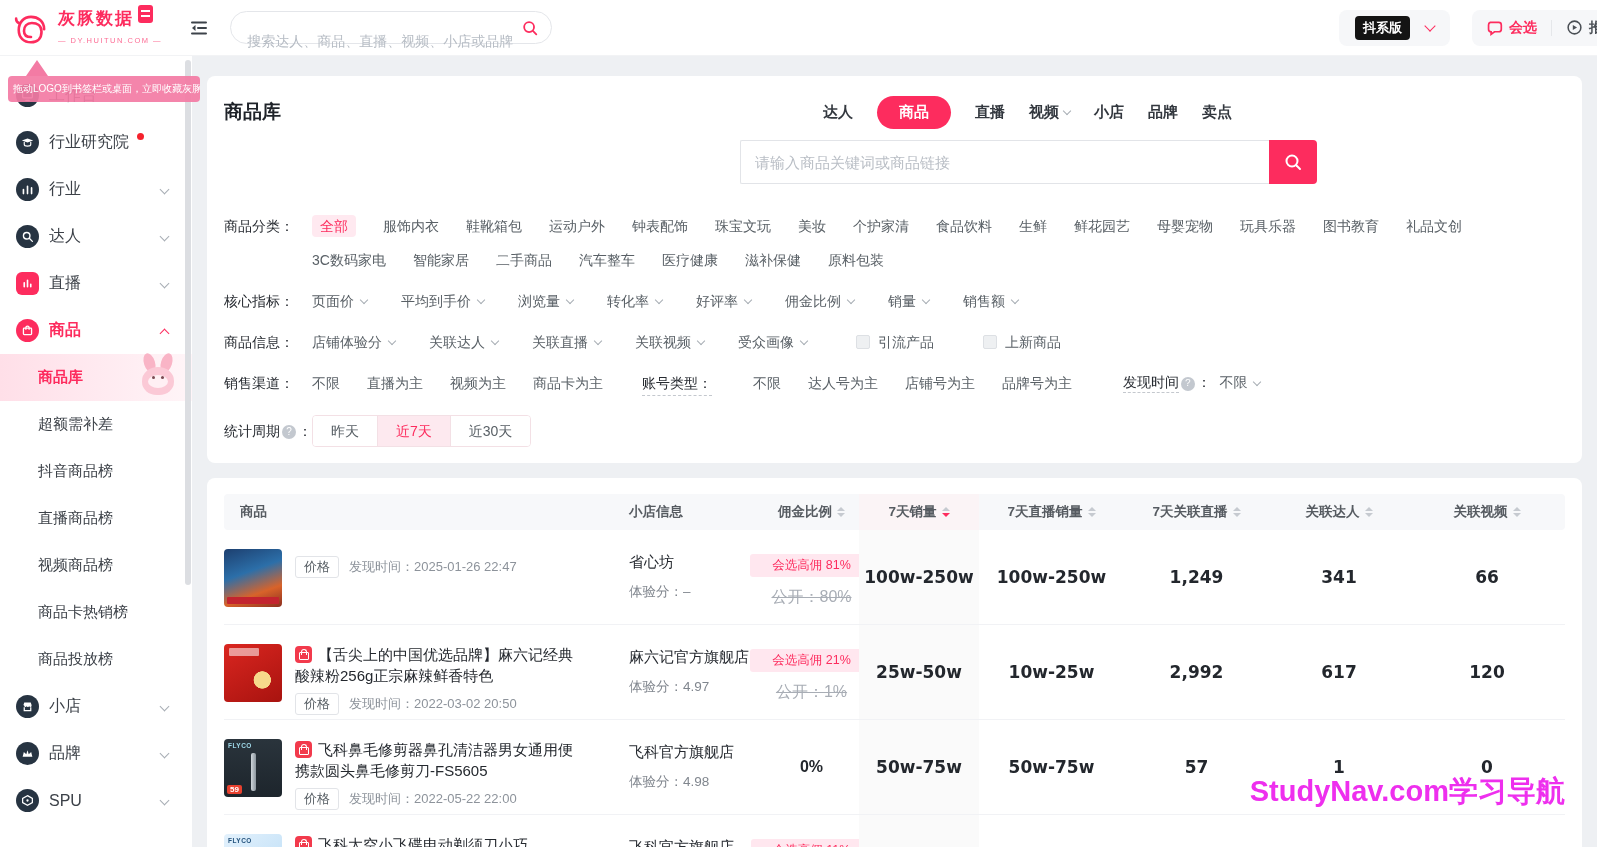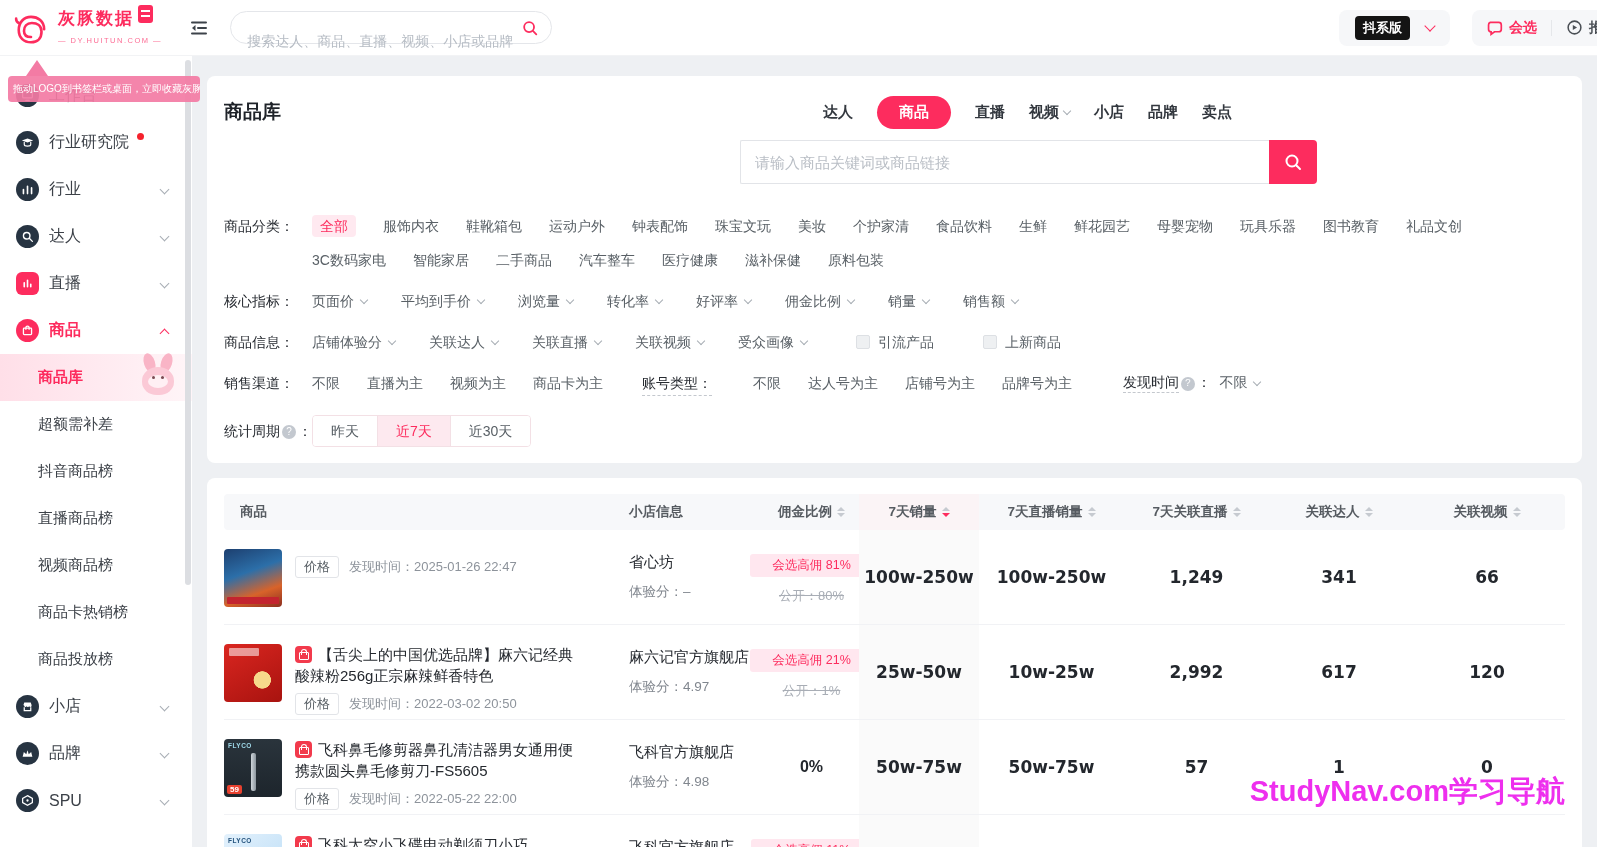--- a/index.html
+++ b/index.html
@@ -143,21 +143,21 @@
   .bag::after { content:""; position:absolute; left:5.5px; top:2.5px; width:4px; height:5px; border:1.4px solid #fff;
                 border-bottom:none; border-radius:3px 3px 0 0; }
   .pmeta { display:flex; align-items:center; gap:10px; margin-top:7px; }
   .price-tag { border:1px solid #e2e4e8; border-radius:3px; padding:1px 8px; font-size:13px; color:#596066; cursor:pointer; white-space:nowrap; }
   .ptime { font-size:13px; color:#8d939b; white-space:nowrap; }
   .c-shop { padding-top:23px; }
   .shop-name { font-size:15px; color:#262a30; cursor:pointer; }
   .shop-exp { font-size:13.5px; color:#80868e; margin-top:11px; }
   .c-comm { padding-top:24px; display:flex; flex-direction:column; align-items:center; }
   .comm-badge { background:#ffe7ef; color:#fd2c5e; font-size:12.5px; padding:3px 22px; border-radius:3px; white-space:nowrap; }
-  .comm-public { font-size:13px; color:#a8adb5; text-decoration:line-through; margin-top:10px; white-space:nowrap; }
+  .comm-public { font-size:16px; color:#a8adb5; text-decoration:line-through; margin-top:10px; white-space:nowrap; }
   .comm-plain { font-size:16px; font-weight:700; color:#23272d; margin-top:14px; }
   .c-num { display:flex; align-items:center; justify-content:center; font-size:17px; font-weight:700; color:#23272d;
            font-family:"DejaVu Sans","Liberation Sans",sans-serif; }
   .c-num.hl { background:#fafafa; }
 
   .watermark { position:absolute; right:32px; top:772px; z-index:50; color:#ee2fee; font-size:29px; font-weight:700; }
 </style>
 </head>
 <body>
 

